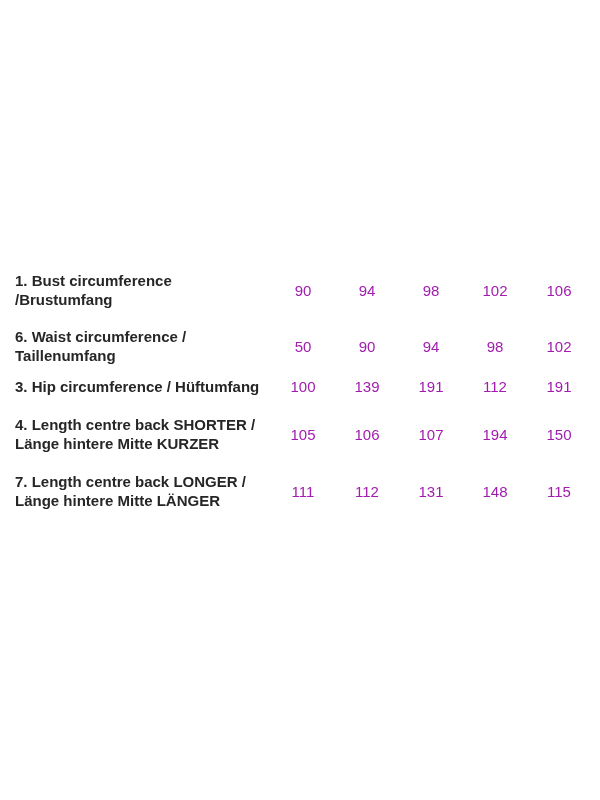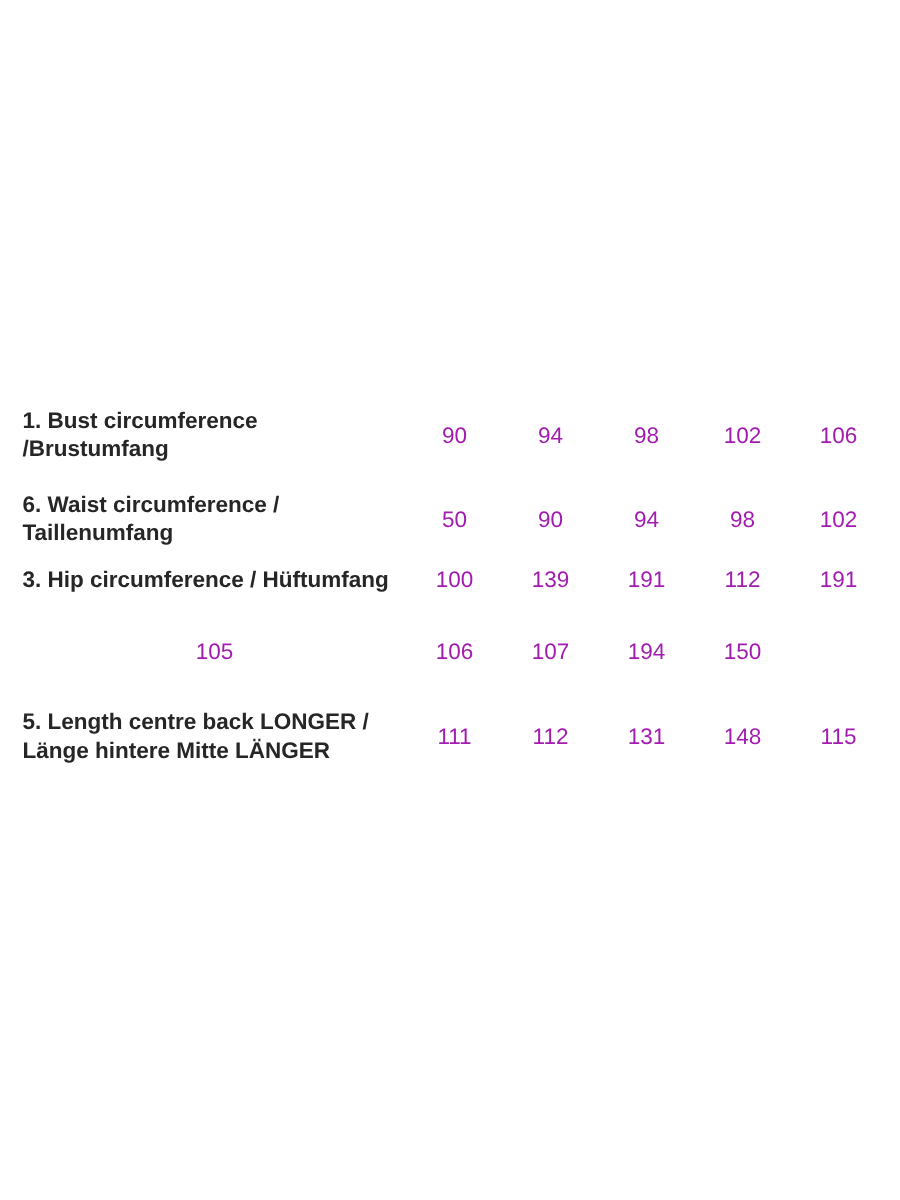--- a/index.html
+++ b/index.html
@@ -82,29 +82,30 @@
     <div class="trow r3">
       <div class="row-label">3. Hip circumference / Hüftumfang</div>
       <div class="cell-value">100</div>
       <div class="cell-value">139</div>
       <div class="cell-value">191</div>
       <div class="cell-value">112</div>
       <div class="cell-value">191</div>
     </div>
 
     <div class="trow r4">
+      <div class="row-label">4. Length centre back SHORTER / Länge hintere Mitte KURZER</div>
       <div class="cell-value">105</div>
       <div class="cell-value">106</div>
       <div class="cell-value">107</div>
       <div class="cell-value">194</div>
       <div class="cell-value">150</div>
     </div>
 
     <div class="trow r5">
-      <div class="row-label">5. Length centre back LONGER / Länge hintere Mitte LÄNGER</div>
+      <div class="row-label">7. Length centre back LONGER / Länge hintere Mitte LÄNGER</div>
       <div class="cell-value">111</div>
       <div class="cell-value">112</div>
       <div class="cell-value">131</div>
       <div class="cell-value">148</div>
       <div class="cell-value">115</div>
     </div>
 
   </div>
 </div>
 

